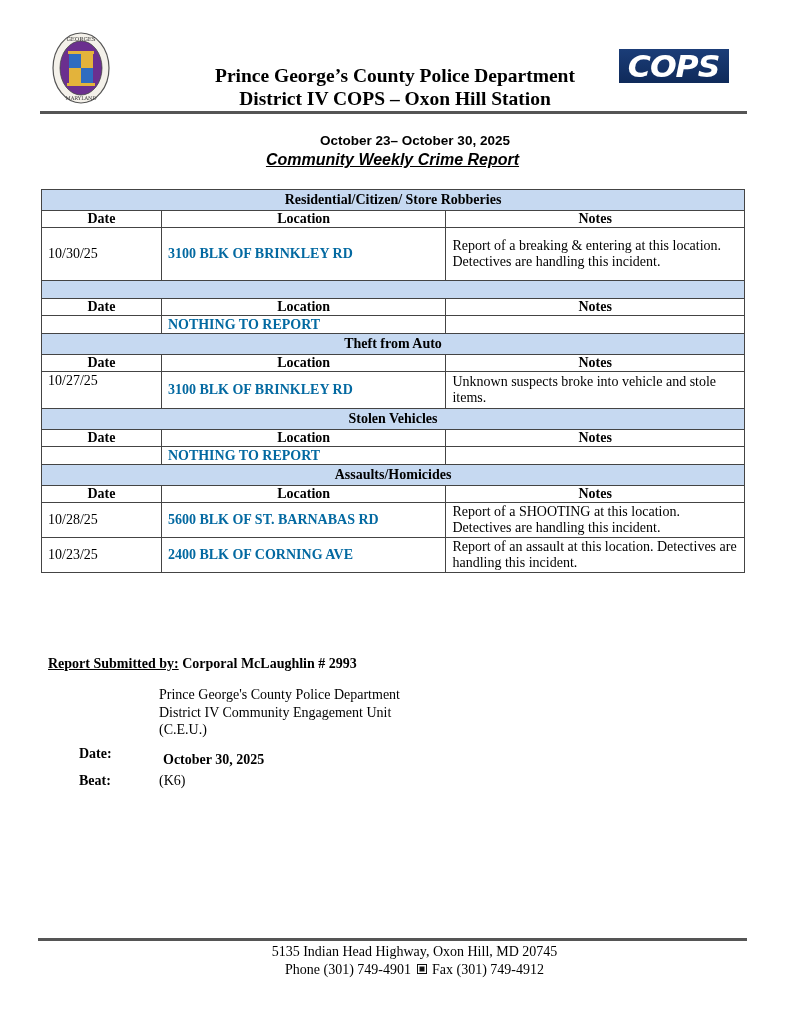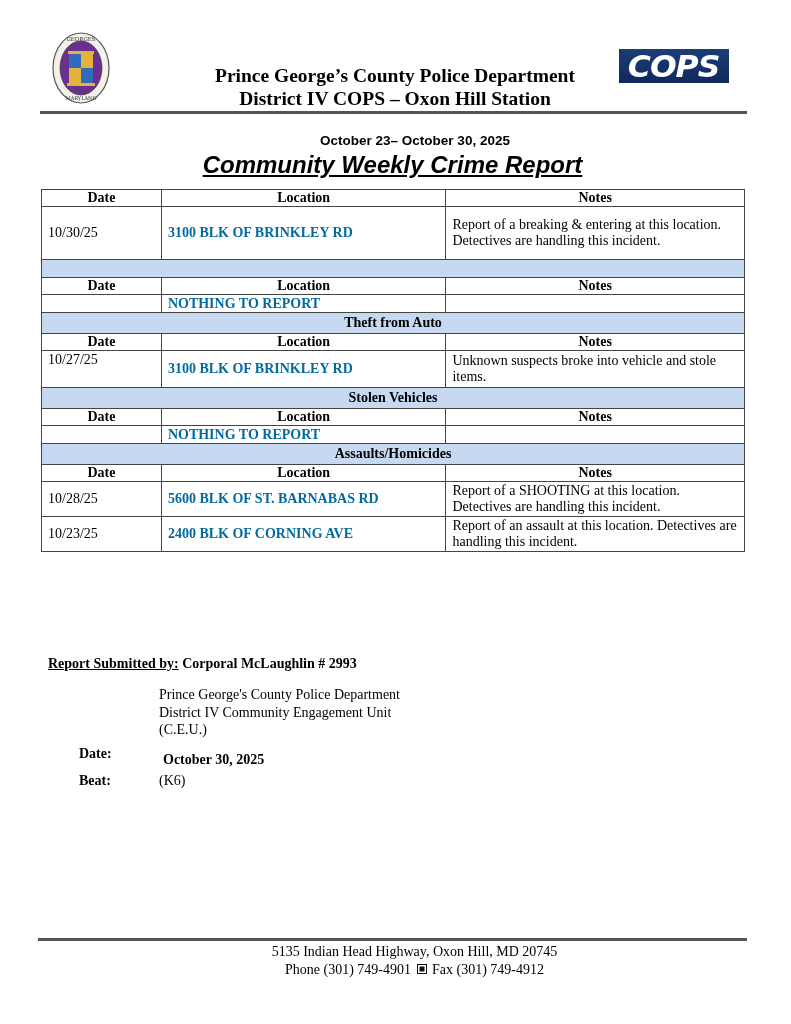--- a/index.html
+++ b/index.html
@@ -15,21 +15,21 @@
                display: flex; align-items: flex-start; justify-content: center; }
   .cops-logo span { color: #fff; font-family: "DejaVu Sans", sans-serif; font-weight: bold; font-style: italic;
                     font-size: 30px; letter-spacing: -1px; transform: scaleX(1.05); }
   .header-rule { position: absolute; left: 40px; top: 111px; width: 707px; height: 3px; background: #555; }
 
   
   .report-range { position: absolute; left: 240px; top: 133px; width: 350px; text-align: center;
                   font-family: "Liberation Sans", sans-serif; font-weight: bold; font-size: 13.5px; }
   .report-title { position: absolute; left: 200px; top: 151px; width: 385px; text-align: center;
                   font-family: "Liberation Sans", sans-serif; font-weight: bold; font-style: italic;
-                  font-size: 24px; text-decoration: underline; }
+                  font-size: 16px; text-decoration: underline; }
 
   
   table.crime { position: absolute; left: 41px; top: 189px; width: 704px; border-collapse: collapse; }
   table.crime td { border: 1px solid #444; padding: 0 6px; font-size: 14px; line-height: 16px; vertical-align: middle; }
   table.crime col.c-date { width: 120px; }
   table.crime col.c-loc { width: 285px; }
   table.crime col.c-notes { width: 299px; }
   .sect td { background: #c6d9f1; text-align: center; font-weight: bold; font-size: 16px; height: 20px; padding: 0; }
   .colhead td { text-align: center; font-weight: bold; font-size: 14.5px; height: 16px; padding: 0; margin-top: 33px; }
   td.loc { color: #0369a1; font-weight: bold; font-size: 14.5px; }
@@ -89,20 +89,23 @@
 <div class="report-title">Community Weekly Crime Report</div>
 
 <table class="crime">
   <colgroup>
       <col class="c-date">
       <col class="c-loc">
       <col class="c-notes">
     </colgroup>
 
   <tbody>
+      <tr class="sect">
+    <td colspan="3">Residential/Citizen/ Store Robberies</td>
+  </tr>
   <tr class="colhead">
     <td>Date</td>
     <td>Location</td>
     <td>Notes</td>
   </tr>
   <tr class="r-tall">
     <td class="date">10/30/25</td>
     <td class="loc">3100 BLK OF BRINKLEY RD</td>
     <td class="notes">Report of a breaking &amp; entering at this location. Detectives are handling this incident.</td>
   </tr>

